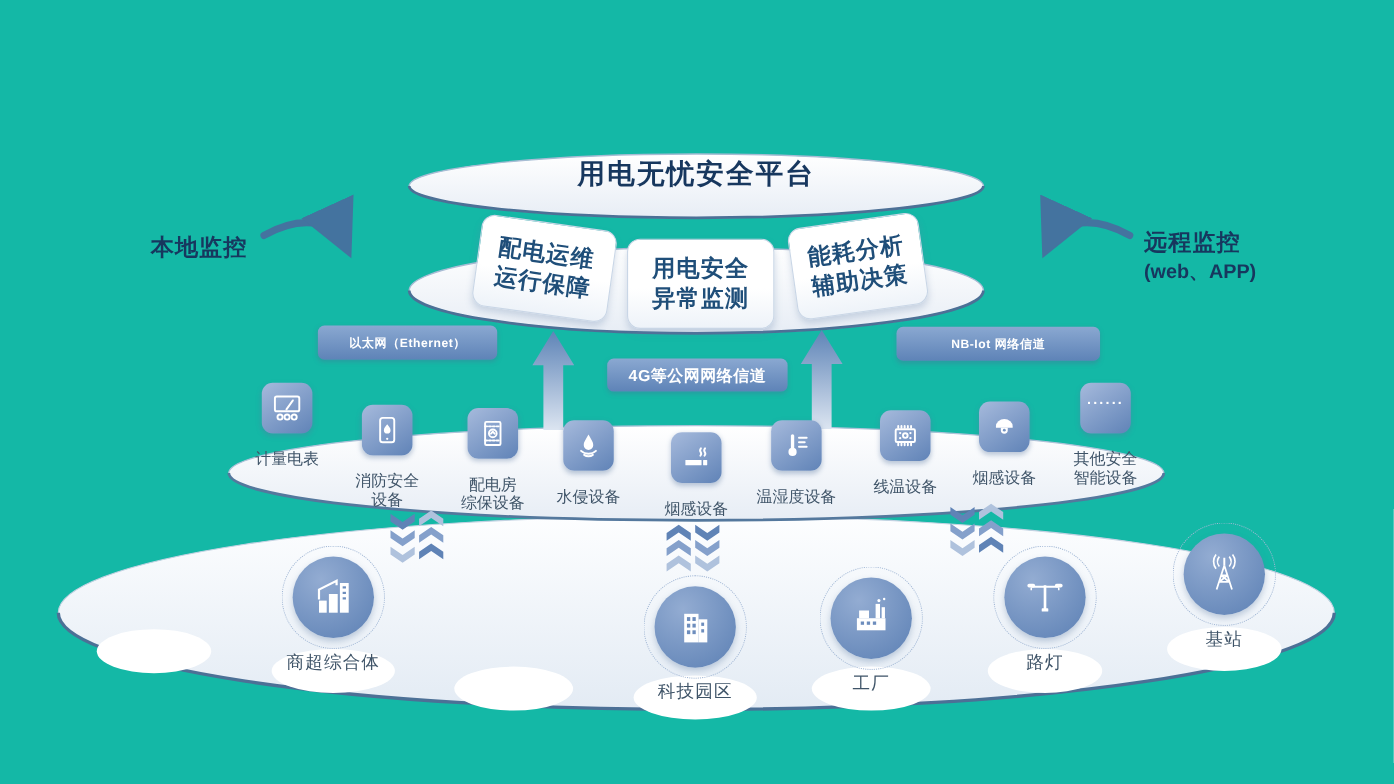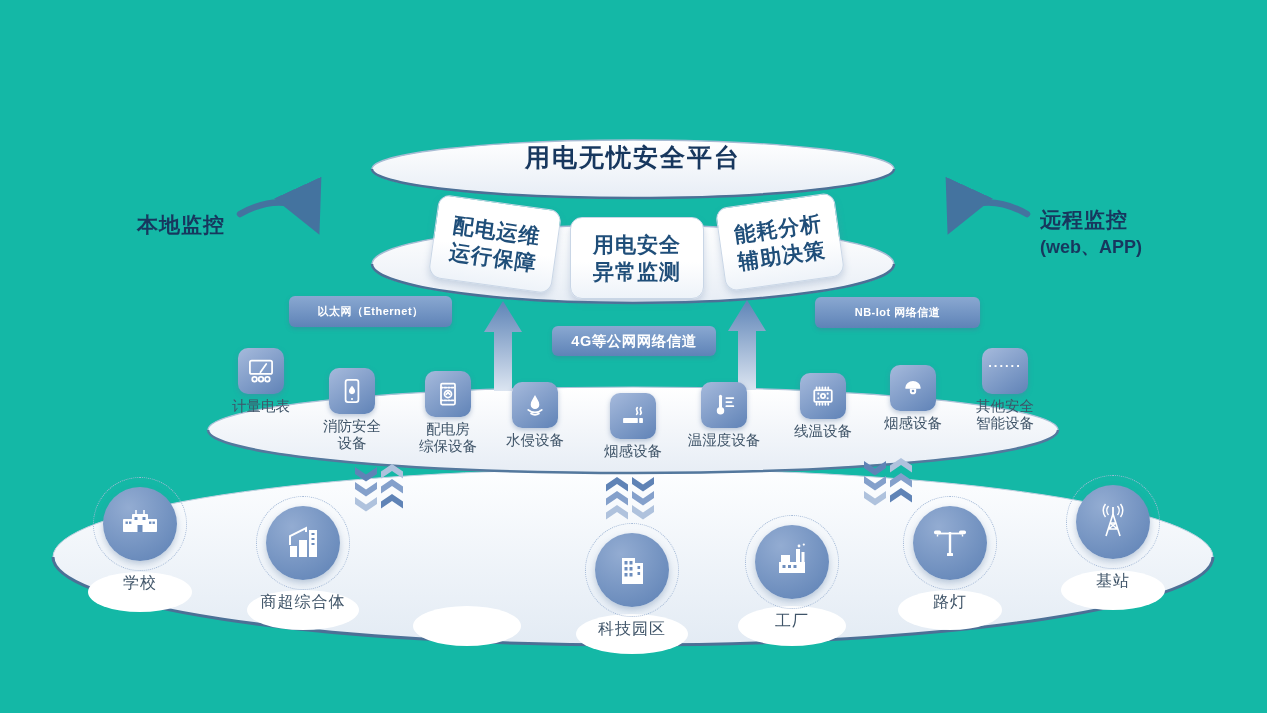--- a/index.html
+++ b/index.html
@@ -14,21 +14,21 @@
   .module-box{display:flex;flex-direction:column;align-items:center;justify-content:center;
       background:linear-gradient(180deg,#ffffff 55%,#eef3f9);border:1px solid #C9D6E6;border-radius:12px;
       box-shadow:0 4px 7px rgba(100,130,170,.28);color:#1F4E79;font-weight:bold;font-size:21px;
       line-height:1.3;letter-spacing:1px;}
   .channel{display:flex;align-items:center;justify-content:center;border-radius:6px;
       background:linear-gradient(180deg,#8AA8D1,#5E83B7);color:#fff;font-weight:bold;font-size:11px;
       box-shadow:0 2px 4px rgba(80,110,150,.35);letter-spacing:.5px;}
   .dev{display:flex;flex-direction:column;align-items:center;width:110px;}
   .dev-icon{width:46px;height:46px;border-radius:10px;display:flex;align-items:center;justify-content:center;
       background:linear-gradient(145deg,#A6BADC,#6083B7);box-shadow:0 2px 5px rgba(90,120,160,.4);}
-  .dev-label{margin-top:4px;font-size:14.5px;color:#3F5468;text-align:center;line-height:1.2;}
+  .dev-label{margin-top:16px;font-size:14.5px;color:#3F5468;text-align:center;line-height:1.2;}
   .dots-glyph{color:#fff;font-weight:bold;font-size:13px;letter-spacing:2px;line-height:1;
       align-self:flex-start;margin:8px auto 0 auto;}
   .site{display:flex;flex-direction:column;align-items:center;width:120px;}
   .ring{width:92px;height:92px;border:1.6px dotted #A4B9D6;border-radius:50%;
       display:flex;align-items:center;justify-content:center;}
   .circle{width:74px;height:74px;border-radius:50%;display:flex;align-items:center;justify-content:center;
       background:radial-gradient(circle at 35% 28%,#93ACD2,#5C80B4);box-shadow:0 3px 6px rgba(90,120,160,.35);}
   .site-label{margin-top:2px;font-size:16px;color:#3F5468;letter-spacing:1px;}
   svg .wl{stroke:#fff;stroke-width:1.5;fill:none;stroke-linecap:round;stroke-linejoin:round;}
   svg .wf{fill:#fff;stroke:none;}
@@ -134,21 +134,21 @@
     <span>用电安全</span>
     <span>异常监测</span>
   </div>
   <div class="abs module-box" style="left:720px;top:200px;width:118px;height:82px;transform:rotate(-8deg);">
     <span>能耗分析</span>
     <span>辅助决策</span>
   </div>
 
   <div class="abs channel" style="left:289px;top:296px;width:163px;height:31px;">以太网（Ethernet）</div>
   <div class="abs channel" style="left:552px;top:326px;width:164px;height:30px;font-size:14.5px;">4G等公网网络信道</div>
-  <div class="abs channel" style="left:815px;top:297px;width:165px;height:31px;">NB-Iot 网络信道</div>
+  <div class="abs channel" style="left:815px;top:297px;width:185px;height:31px;">NB-Iot 网络信道</div>
 
   <div class="abs dev" style="left:206px;top:348px;">
     <div class="dev-icon">
       <svg width="28" height="28" viewBox="0 0 24 24">
         <rect class="wl" x="2.5" y="3" width="19" height="11.5" rx="1.5"></rect>
         <line class="wl" x1="11.5" y1="13" x2="16.5" y2="6"></line>
         <circle class="wl" cx="6.5" cy="19" r="2"></circle>
           <circle class="wl" cx="12" cy="19" r="2"></circle>
           <circle class="wl" cx="17.5" cy="19" r="2"></circle>
       </svg>
@@ -247,41 +247,20 @@
   </div>
 
   <div class="abs dev" style="left:950px;top:348px;">
     <div class="dev-icon">
       <span class="dots-glyph">......</span>
     </div>
     <div class="dev-label"><span>其他安全</span><br>
       <span>智能设备</span></div>
   </div>
 
-  <div class="abs site" style="left:80px;top:477px;">
-    <div class="ring">
-      <div class="circle">
-        <svg width="48" height="48" viewBox="0 0 48 48">
-          <rect class="wf" x="7" y="19" width="10" height="13" rx="0.8"></rect>
-          <rect class="wf" x="31" y="19" width="10" height="13" rx="0.8"></rect>
-          <rect class="wf" x="16" y="14" width="16" height="18" rx="0.8"></rect>
-          <line x1="20" y1="10" x2="20" y2="14" stroke="#fff" stroke-width="1.6"></line>
-          <line x1="28" y1="10" x2="28" y2="14" stroke="#fff" stroke-width="1.6"></line>
-          <rect x="21.5" y="25" width="5" height="7" fill="#6d8dbd"></rect>
-          <rect x="18.5" y="17" width="3" height="3" fill="#6d8dbd"></rect>
-            <rect x="26.5" y="17" width="3" height="3" fill="#6d8dbd"></rect>
-          <rect x="9.5" y="21.5" width="2.4" height="2.4" fill="#6d8dbd"></rect>
-            <rect x="13" y="21.5" width="2.4" height="2.4" fill="#6d8dbd"></rect>
-          <rect x="33" y="21.5" width="2.4" height="2.4" fill="#6d8dbd"></rect>
-            <rect x="36.5" y="21.5" width="2.4" height="2.4" fill="#6d8dbd"></rect>
-        </svg>
-      </div>
-    </div>
-    <div class="site-label">学校</div>
-  </div>
 
   <div class="abs site" style="left:243px;top:496px;">
     <div class="ring">
       <div class="circle">
         <svg width="48" height="48" viewBox="0 0 48 48">
           <path d="M11 26 L11 17 L27 9 L27 13" fill="none" stroke="#fff" stroke-width="2"></path>
           <rect class="wf" x="11" y="27" width="7" height="11"></rect>
           <rect class="wf" x="20" y="21" width="8" height="17"></rect>
           <rect class="wf" x="30" y="11" width="8" height="27"></rect>
           <rect x="32.5" y="14" width="3" height="2" fill="#6d8dbd"></rect>

